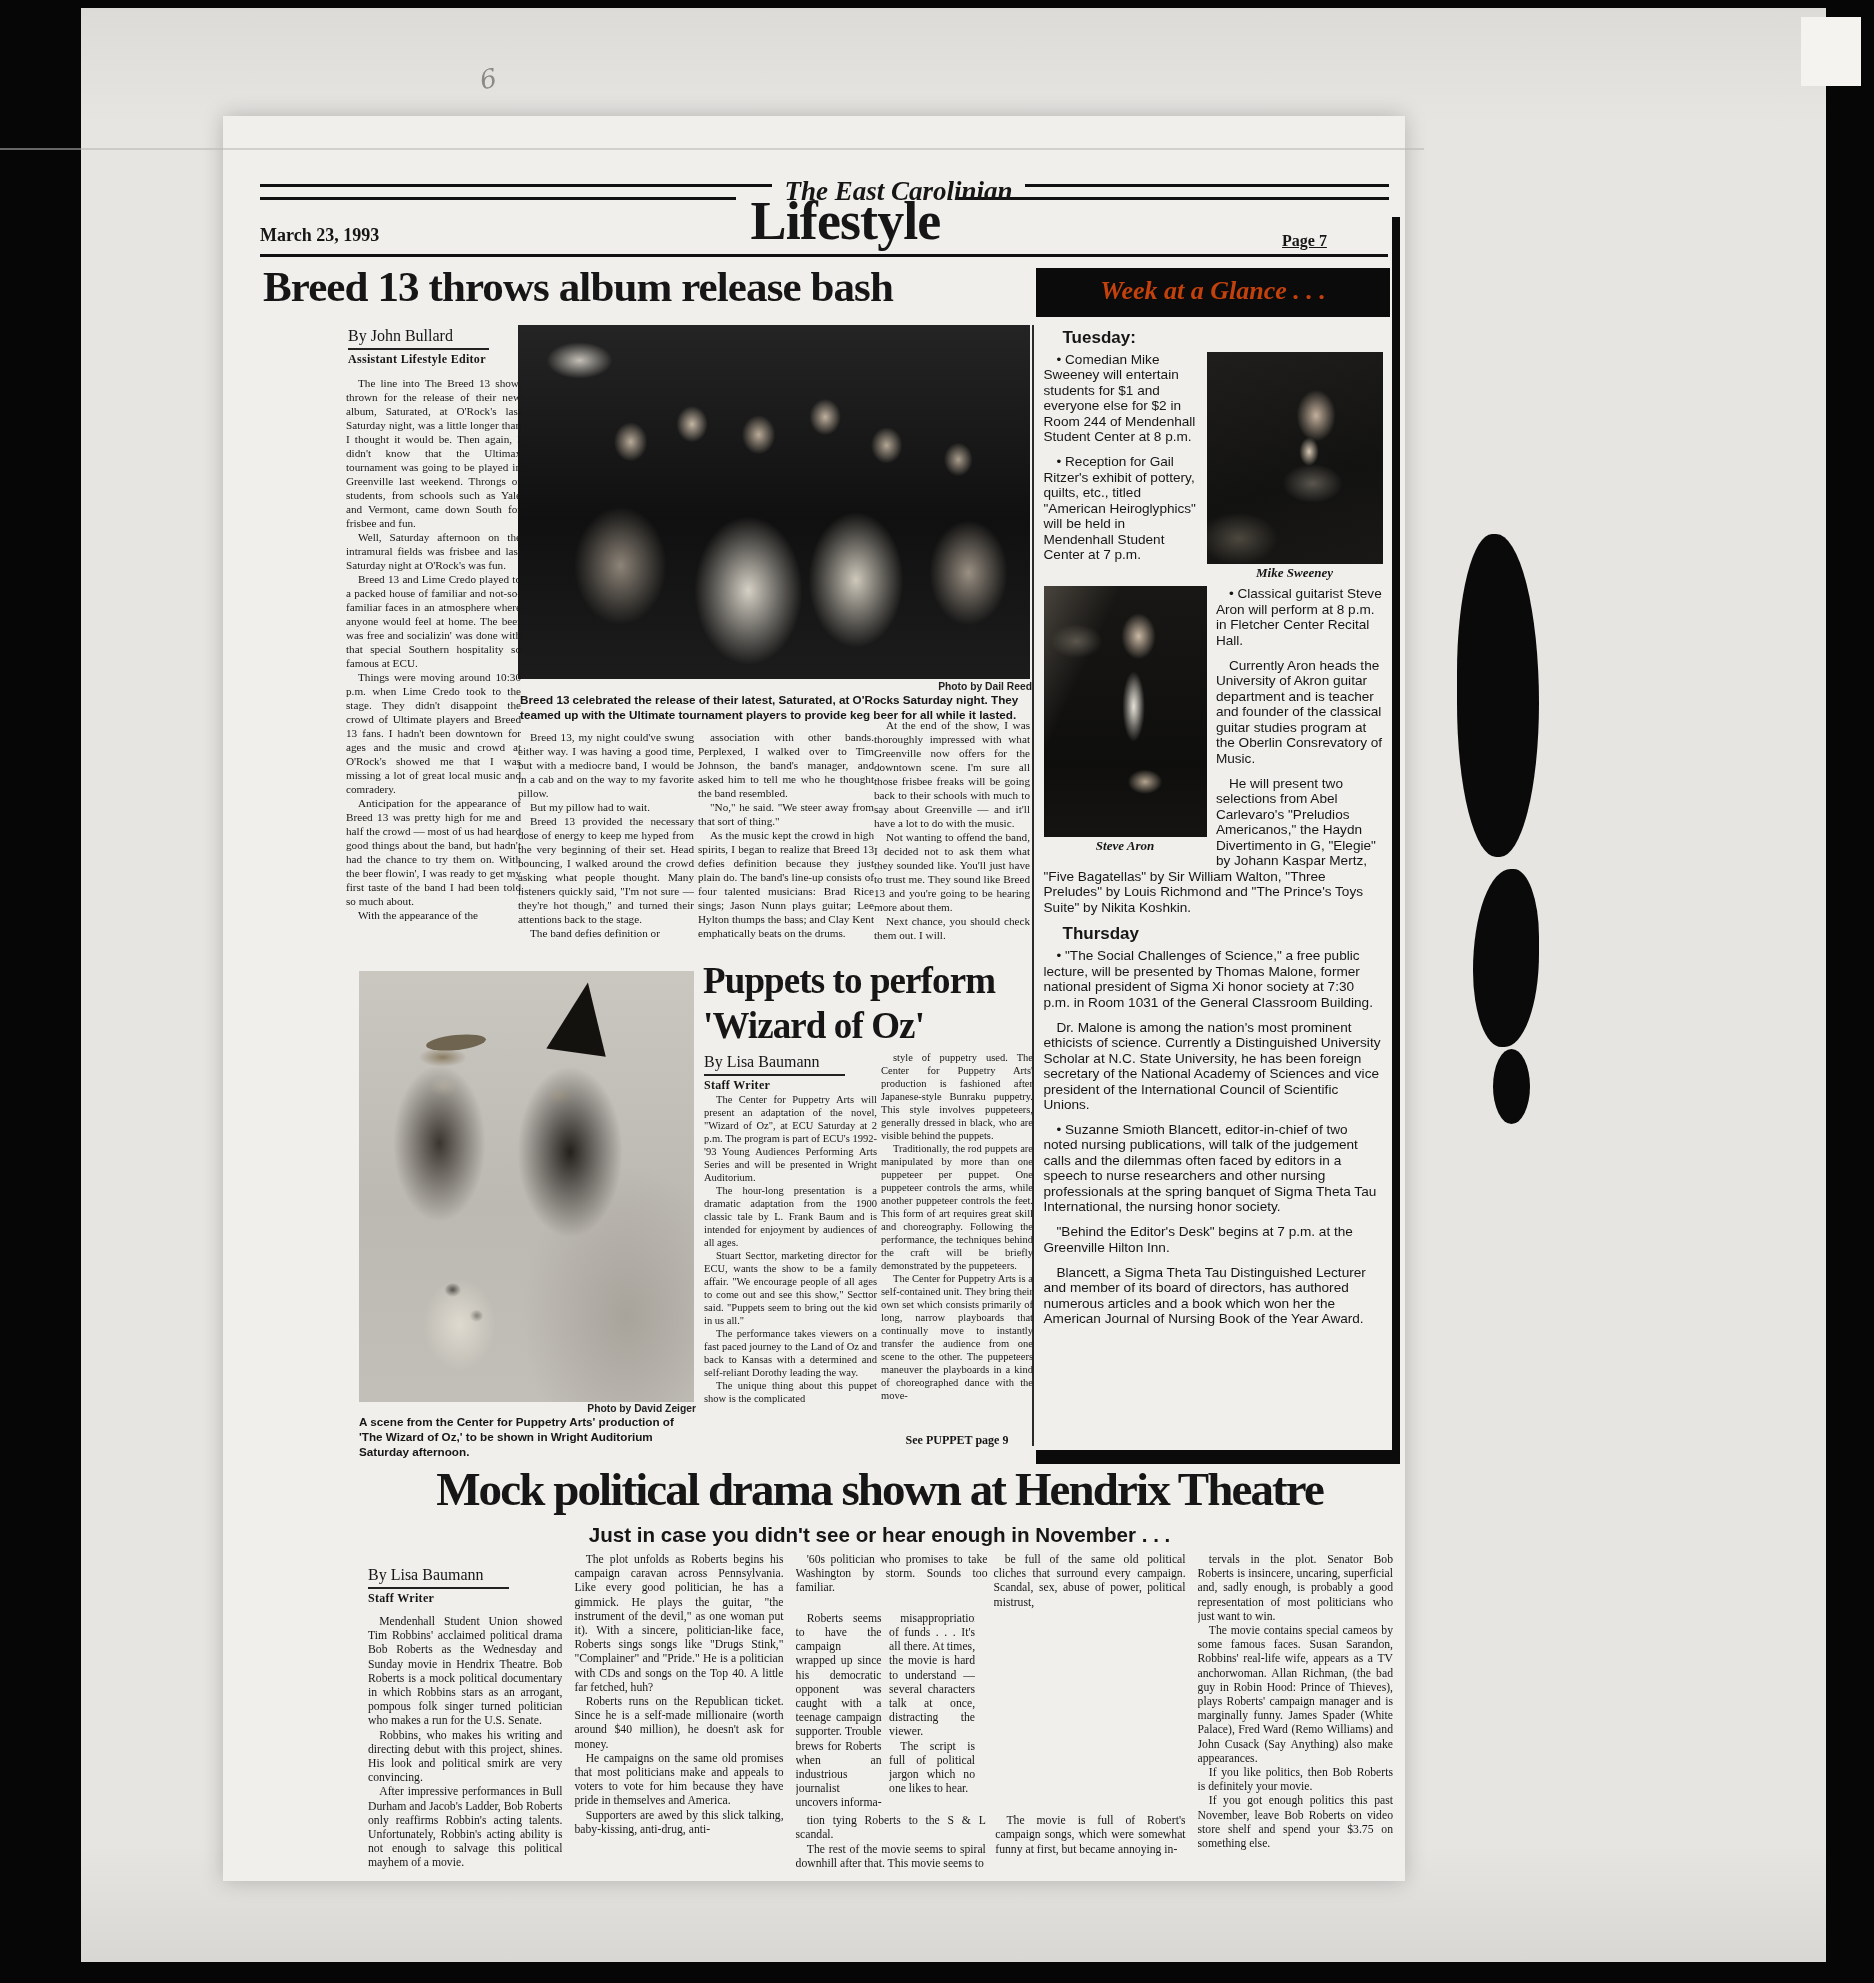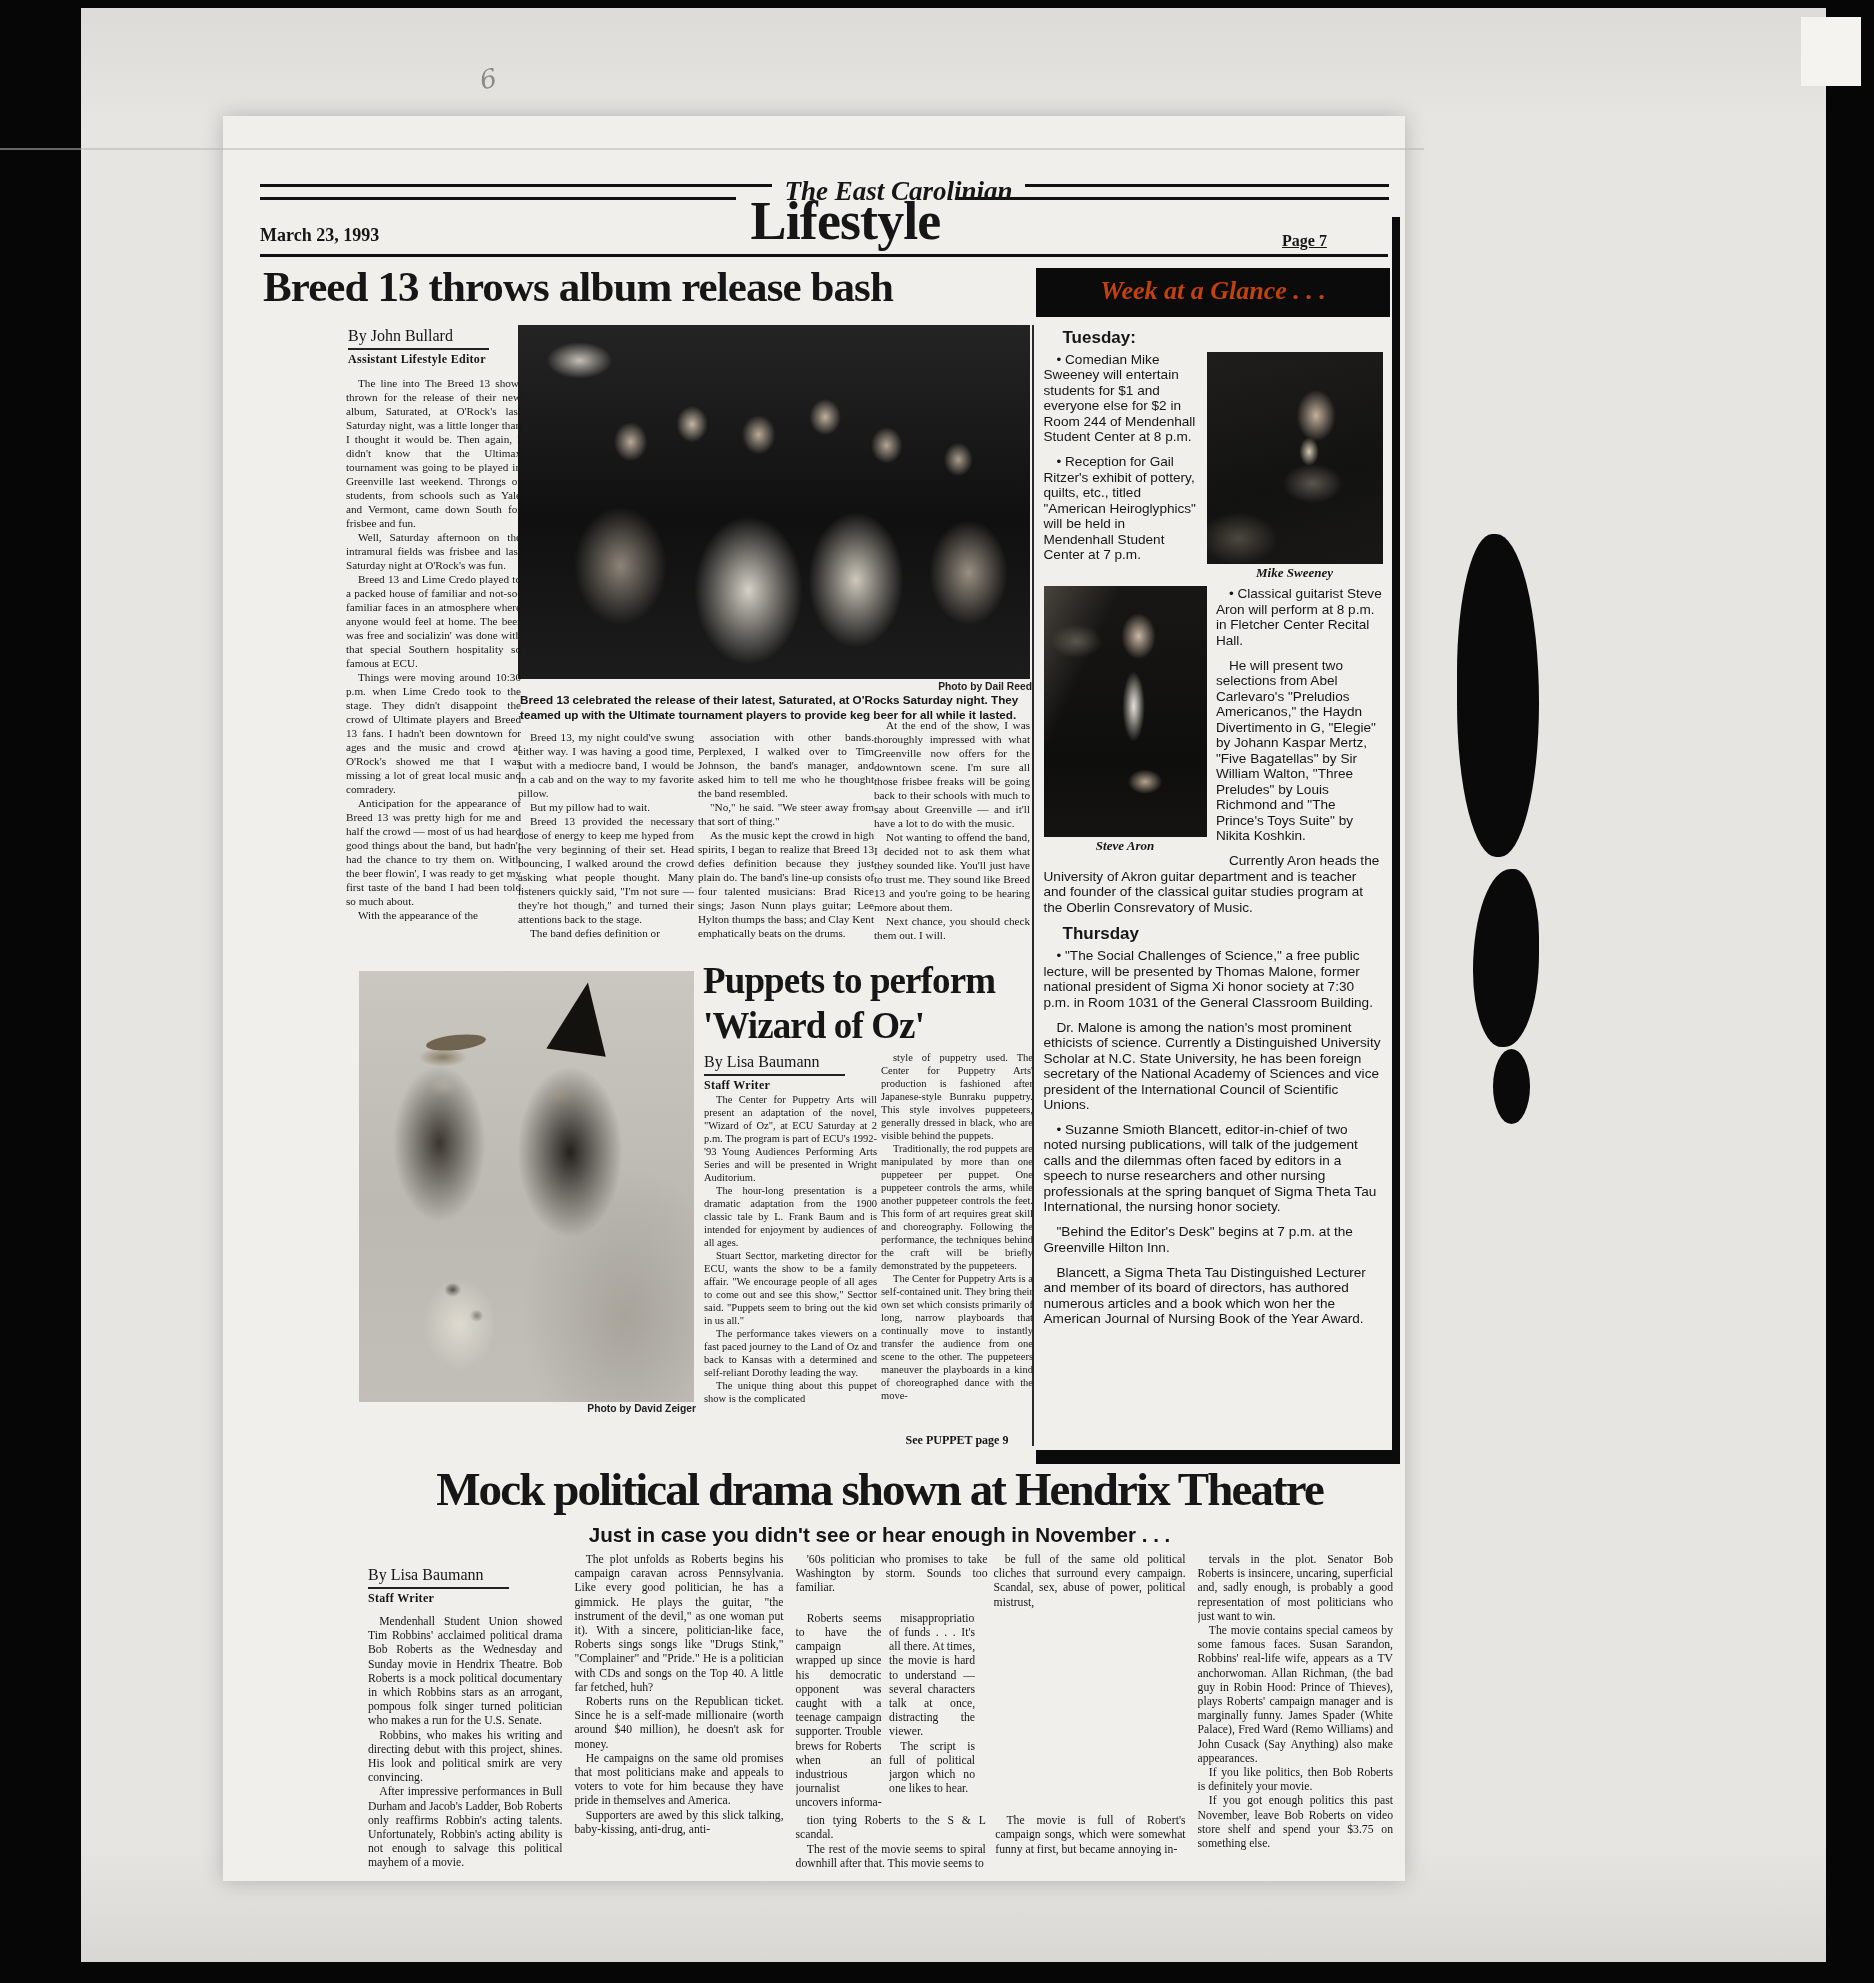--- a/index.html
+++ b/index.html
@@ -221,40 +221,41 @@
     <div>
         <p class="wag-p">• Comedian Mike Sweeney will entertain students for $1 and everyone else for $2 in Room 244 of Mendenhall Student Center at 8 p.m.</p>
         <p class="wag-p">• Reception for Gail Ritzer's exhibit of pottery, quilts, etc., titled "American Heiroglyphics" will be held in Mendenhall Student Center at 7 p.m.</p>
       </div>
     <div class="wag-float aron-float">
       <div class="aron-photo"></div>
       <div class="pcap">Steve Aron</div>
     </div>
     <div>
         <p class="wag-p">• Classical guitarist Steve Aron will perform at 8 p.m. in Fletcher Center Recital Hall.</p>
+        <p class="wag-p">Currently Aron heads the University of Akron guitar department and is teacher and founder of the classical guitar studies program at the Oberlin Consrevatory of Music.</p>
         <p class="wag-p">He will present two selections from Abel Carlevaro's "Preludios Americanos," the Haydn Divertimento in G, "Elegie" by Johann Kaspar Mertz, "Five Bagatellas" by Sir William Walton, "Three Preludes" by Louis Richmond and "The Prince's Toys Suite" by Nikita Koshkin.</p>
-        <p class="wag-p">Currently Aron heads the University of Akron guitar department and is teacher and founder of the classical guitar studies program at the Oberlin Consrevatory of Music.</p>
       </div>
     <p class="wag-day" style="clear:both">Thursday</p>
     <div>
         <p class="wag-p">• "The Social Challenges of Science," a free public lecture, will be presented by Thomas Malone, former national president of Sigma Xi honor society at 7:30 p.m. in Room 1031 of the General Classroom Building.</p>
         <p class="wag-p">Dr. Malone is among the nation's most prominent ethicists of science. Currently a Distinguished University Scholar at N.C. State University, he has been foreign secretary of the National Academy of Sciences and vice president of the International Council of Scientific Unions.</p>
         <p class="wag-p">• Suzanne Smioth Blancett, editor-in-chief of two noted nursing publications, will talk of the judgement calls and the dilemmas often faced by editors in a speech to nurse researchers and other nursing professionals at the spring banquet of Sigma Theta Tau International, the nursing honor society.</p>
         <p class="wag-p">"Behind the Editor's Desk" begins at 7 p.m. at the Greenville Hilton Inn.</p>
         <p class="wag-p">Blancett, a Sigma Theta Tau Distinguished Lecturer and member of its board of directors, has authored numerous articles and a book which won her the American Journal of Nursing Book of the Year Award.</p>
       </div>
   </div>
 </div>
 <div class="abs wag-bottom-bar"></div>
 
 <div class="abs photo puppet-photo"></div>
 <div class="abs witch-hat"></div>
 <div class="abs scare-hat"></div>
 <div class="abs puppet-capwrap">
   <div class="photo-credit">Photo by David Zeiger</div>
+  <div class="caption">A scene from the Center for Puppetry Arts' production of 'The Wizard of Oz,' to be shown in Wright Auditorium Saturday afternoon.</div>
 </div>
 <h2 class="abs puppet-headline" style="margin:0">
   <span>Puppets to perform</span><br>
   <span>'Wizard of Oz'</span>
 </h2>
 <div class="abs byline puppet-byline">
   <div>By Lisa Baumann</div>
   <div class="rule-thin"></div>
   <div class="title">Staff Writer</div>
 </div>

